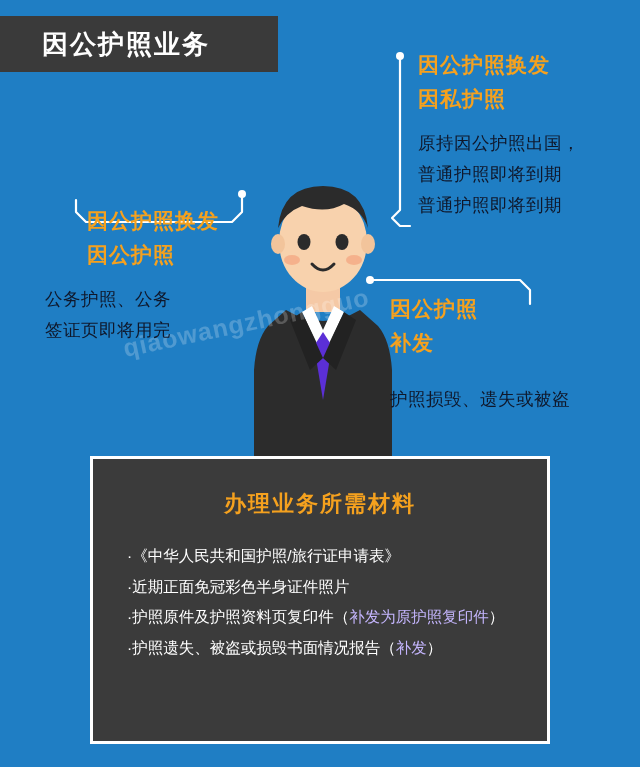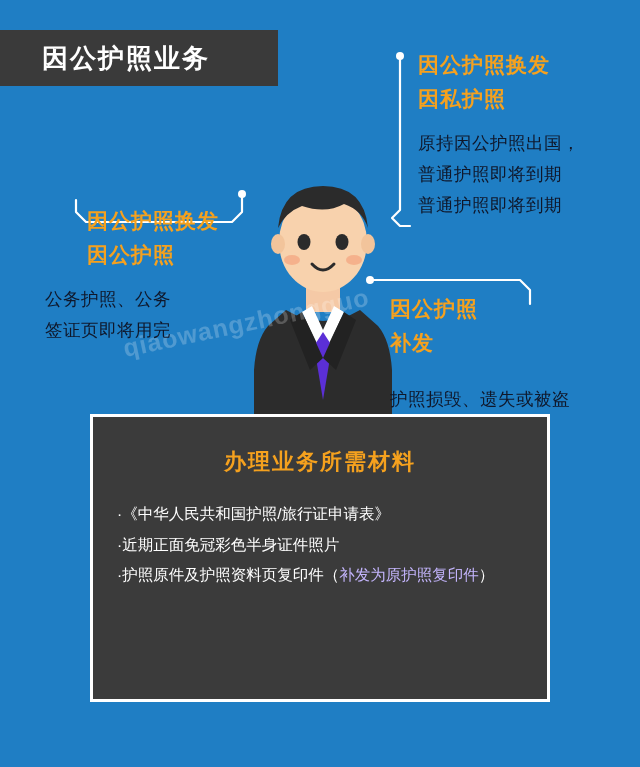--- a/index.html
+++ b/index.html
@@ -10,21 +10,21 @@
   #stage {
     position: relative;
     width: 640px; height: 767px;
     background: #1f7ec4;
     overflow: hidden;
   }
 
   
   #title-banner {
     position: absolute;
-    left: 0; top: 30px;
+    left: 0; top: 16px;
     width: 278px; height: 56px;
     background: #3a3a3a;
     display: flex; align-items: center;
   }
   #title-banner .title-text {
     color: #ffffff;
     font-size: 26px;
     font-weight: bold;
     letter-spacing: 2px;
     padding-left: 42px;
@@ -78,36 +78,36 @@
     color: rgba(255,255,255,0.22);
     font-size: 25px;
     letter-spacing: 1px;
     font-weight: bold;
     white-space: nowrap;
   }
 
   
   #materials-panel {
     position: absolute;
-    left: 90px; top: 414px;
+    left: 90px; top: 456px;
     width: 460px; height: 288px;
     background: #3b3b3b;
     border: 3px solid #ffffff;
   }
   #materials-title {
     color: #f5a11e;
     font-size: 22px;
     font-weight: bold;
     text-align: center;
     letter-spacing: 2px;
     margin-top: 30px;
   }
   #materials-list {
     margin-top: 22px;
-    padding-left: 24px;
+    padding-left: 34px;
   }
   .material-item {
     color: #ffffff;
     font-size: 15.5px;
     line-height: 30.5px;
     white-space: nowrap;
   }
   .material-item .hl { color: #c4b5fd; }
 </style>
 </head>
@@ -188,16 +188,19 @@
     <div id="materials-list">
       <div class="material-item">
         <span>·《中华人民共和国护照/旅行证申请表》</span><span class="hl"></span><span></span>
       </div>
       <div class="material-item">
         <span>·近期正面免冠彩色半身证件照片</span><span class="hl"></span><span></span>
       </div>
       <div class="material-item">
         <span>·护照原件及护照资料页复印件（</span><span class="hl">补发为原护照复印件</span><span>）</span>
       </div>
+      <div class="material-item">
+        <span>·护照遗失、被盗或损毁书面情况报告（</span><span class="hl">补发</span><span>）</span>
+      </div>
     </div>
   </div>
 
 </div>
 
 </body></html>

